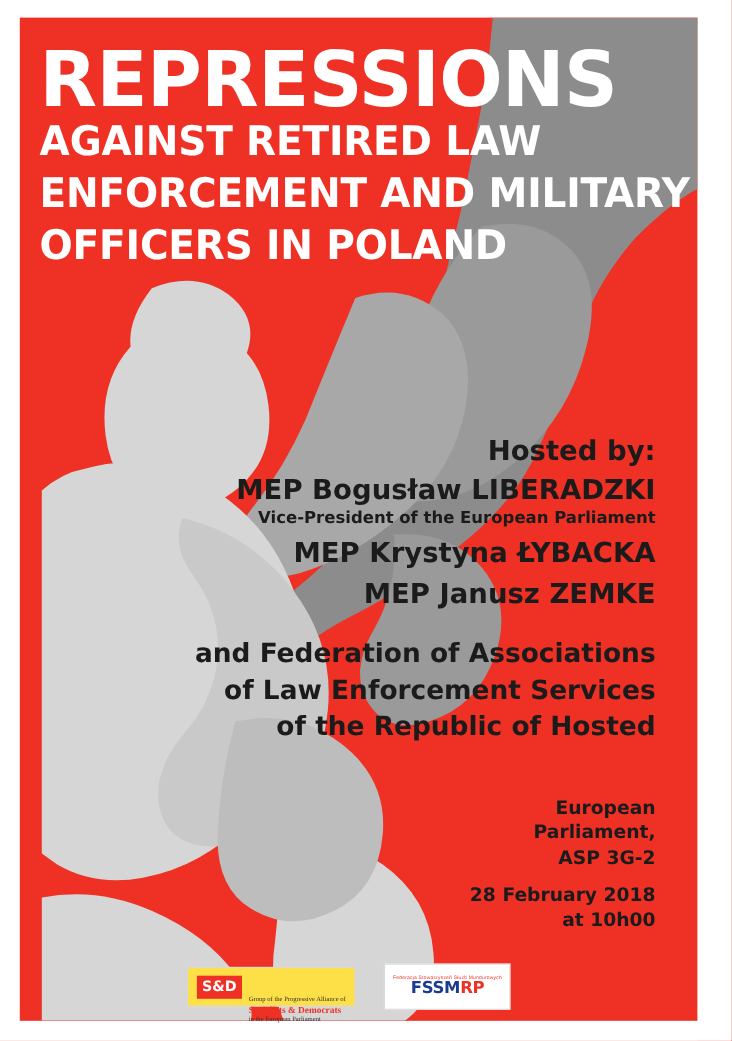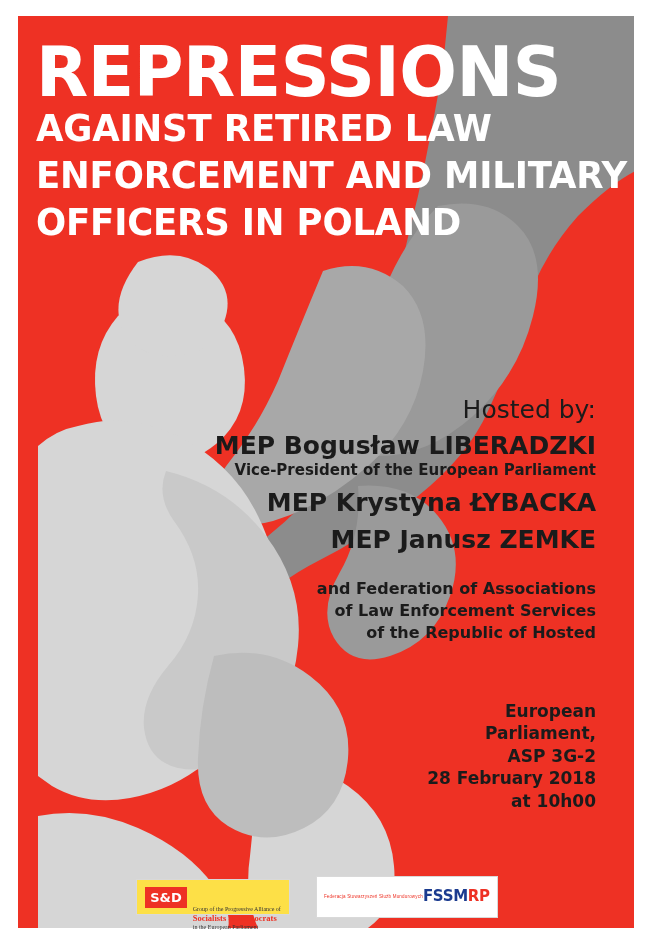--- a/index.html
+++ b/index.html
@@ -72,21 +72,21 @@
   .hosts-block {
     position: absolute;
     right: 38px;
     top: 396px;
     width: 430px;
     text-align: right;
     color: #1b1b1b;
   }
   .hosted-by {
     font-family: "DejaVu Sans", sans-serif;
-    font-weight: normal;
+    font-weight: bold;
     font-size: 25px;
     line-height: 1.1;
     margin: 0 0 8px 0;
   }
   .host-name {
     font-family: "DejaVu Sans", sans-serif;
     font-weight: bold;
     font-size: 25px;
     line-height: 1.12;
     margin: 0;
@@ -96,39 +96,40 @@
     font-family: "DejaVu Sans", sans-serif;
     font-weight: bold;
     font-size: 15px;
     line-height: 1.2;
     margin: 1px 0 10px 0;
   }
   .host-gap { height: 9px; }
   .orgs {
     font-family: "DejaVu Sans", sans-serif;
     font-weight: bold;
-    font-size: 16px;
+    font-size: 24px;
     line-height: 1.38;
     margin: 24px 0 0 0;
   }
 
   
   .venue-block {
     position: absolute;
     right: 38px;
-    top: 700px;
+    top: 724px;
     width: 300px;
     text-align: right;
     color: #1b1b1b;
     font-family: "DejaVu Sans", sans-serif;
     font-weight: bold;
     font-size: 17px;
     line-height: 1.32;
   }
   .venue-date {
+    margin-top: 12px;
   }
 
   
   .logos {
     position: absolute;
     left: 0;
     right: 0;
     bottom: 28px;
     display: flex;
     justify-content: center;
@@ -168,20 +169,21 @@
     font-weight: bold;
     font-size: 8.5px;
   }
   .logo-fssm {
     background: #ffffff;
     border: 1px solid #d9d9d9;
     padding: 20px 7px;
     height: 36px;
     box-sizing: border-box;
     display: flex;
+    flex-direction: column;
     justify-content: center;
     align-items: center;
   }
   .fssm-top {
     font-family: "Liberation Sans", sans-serif;
     font-size: 4.5px;
     color: #ee3124;
     line-height: 1;
     letter-spacing: 0.2px;
   }

